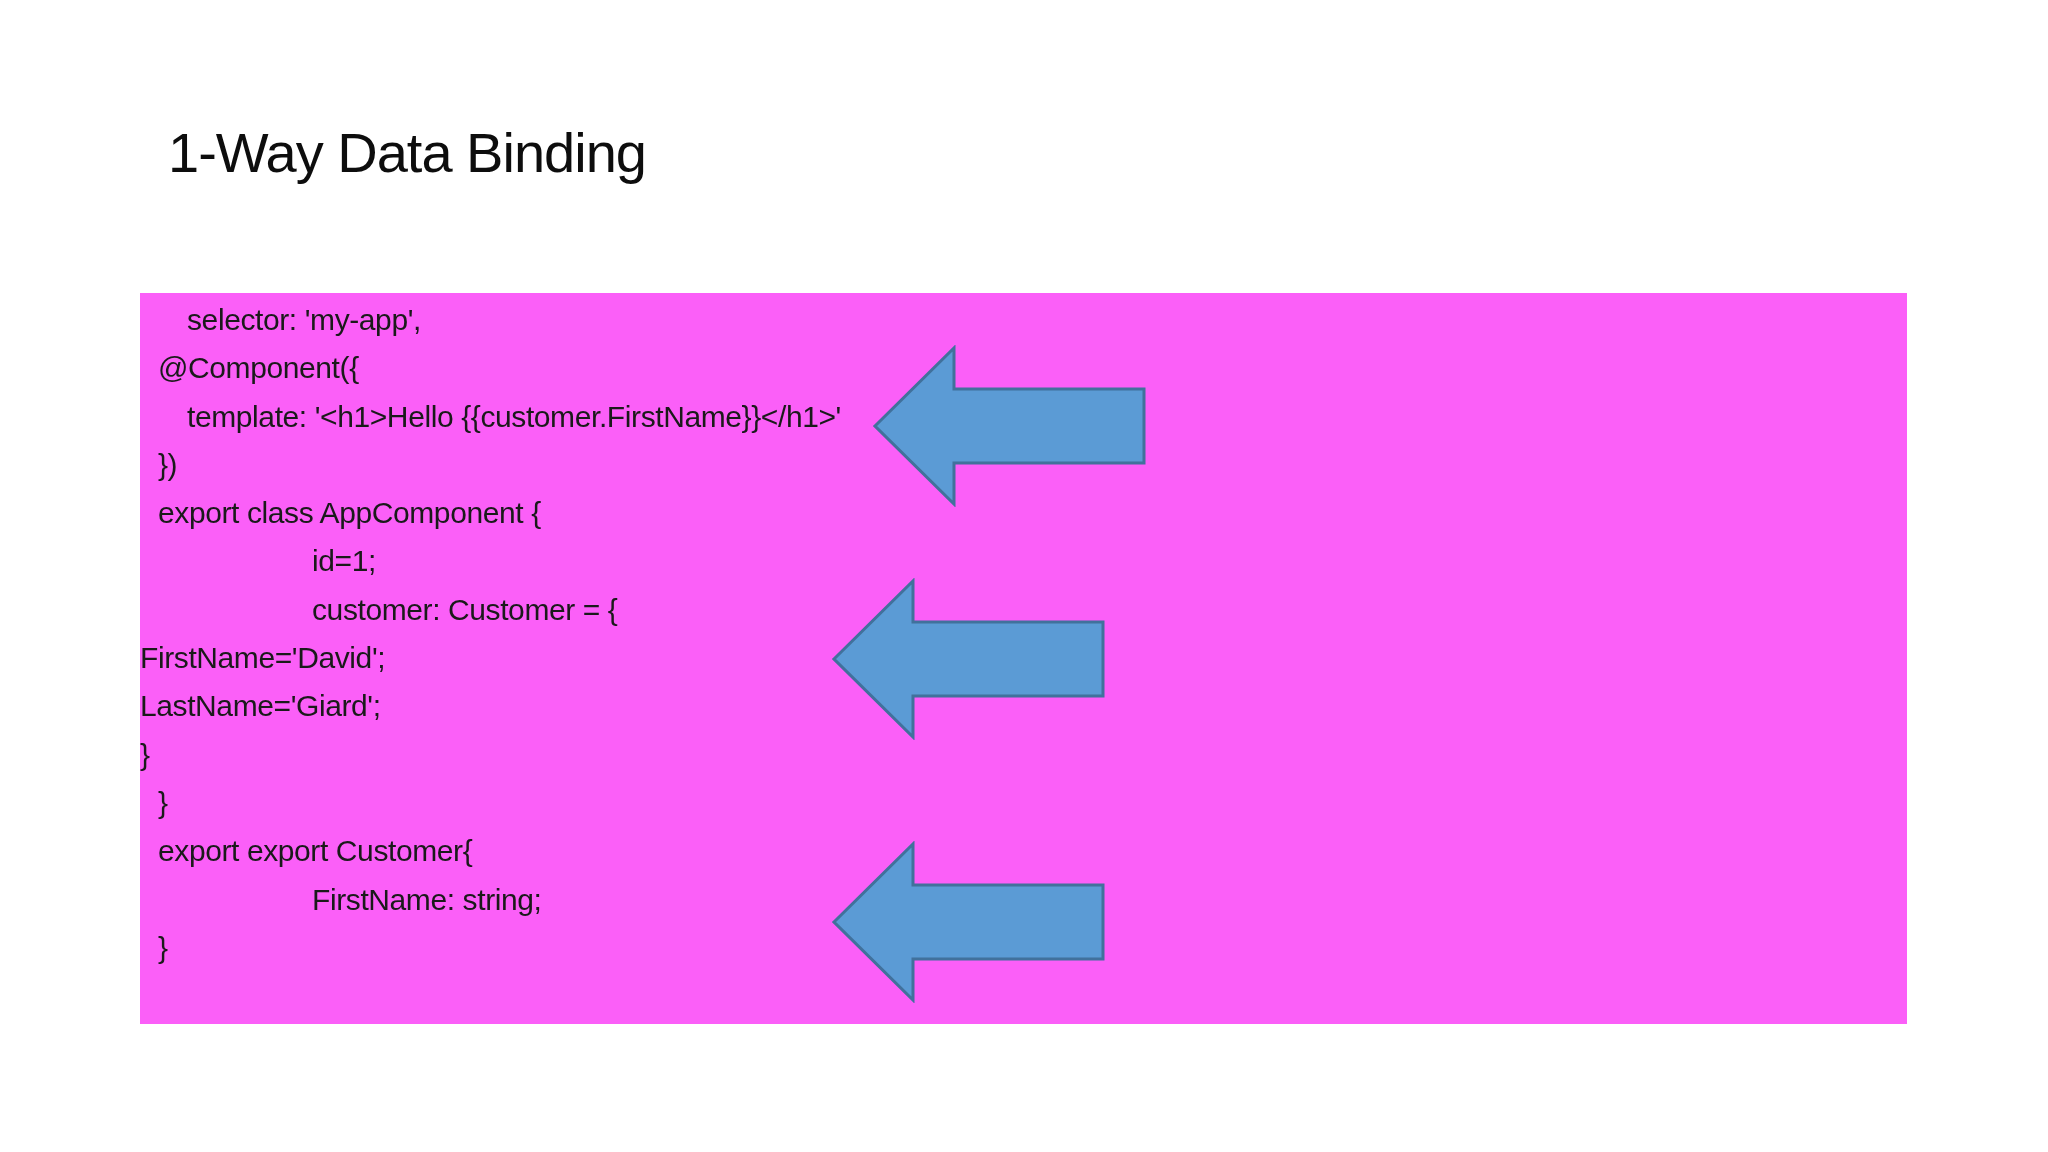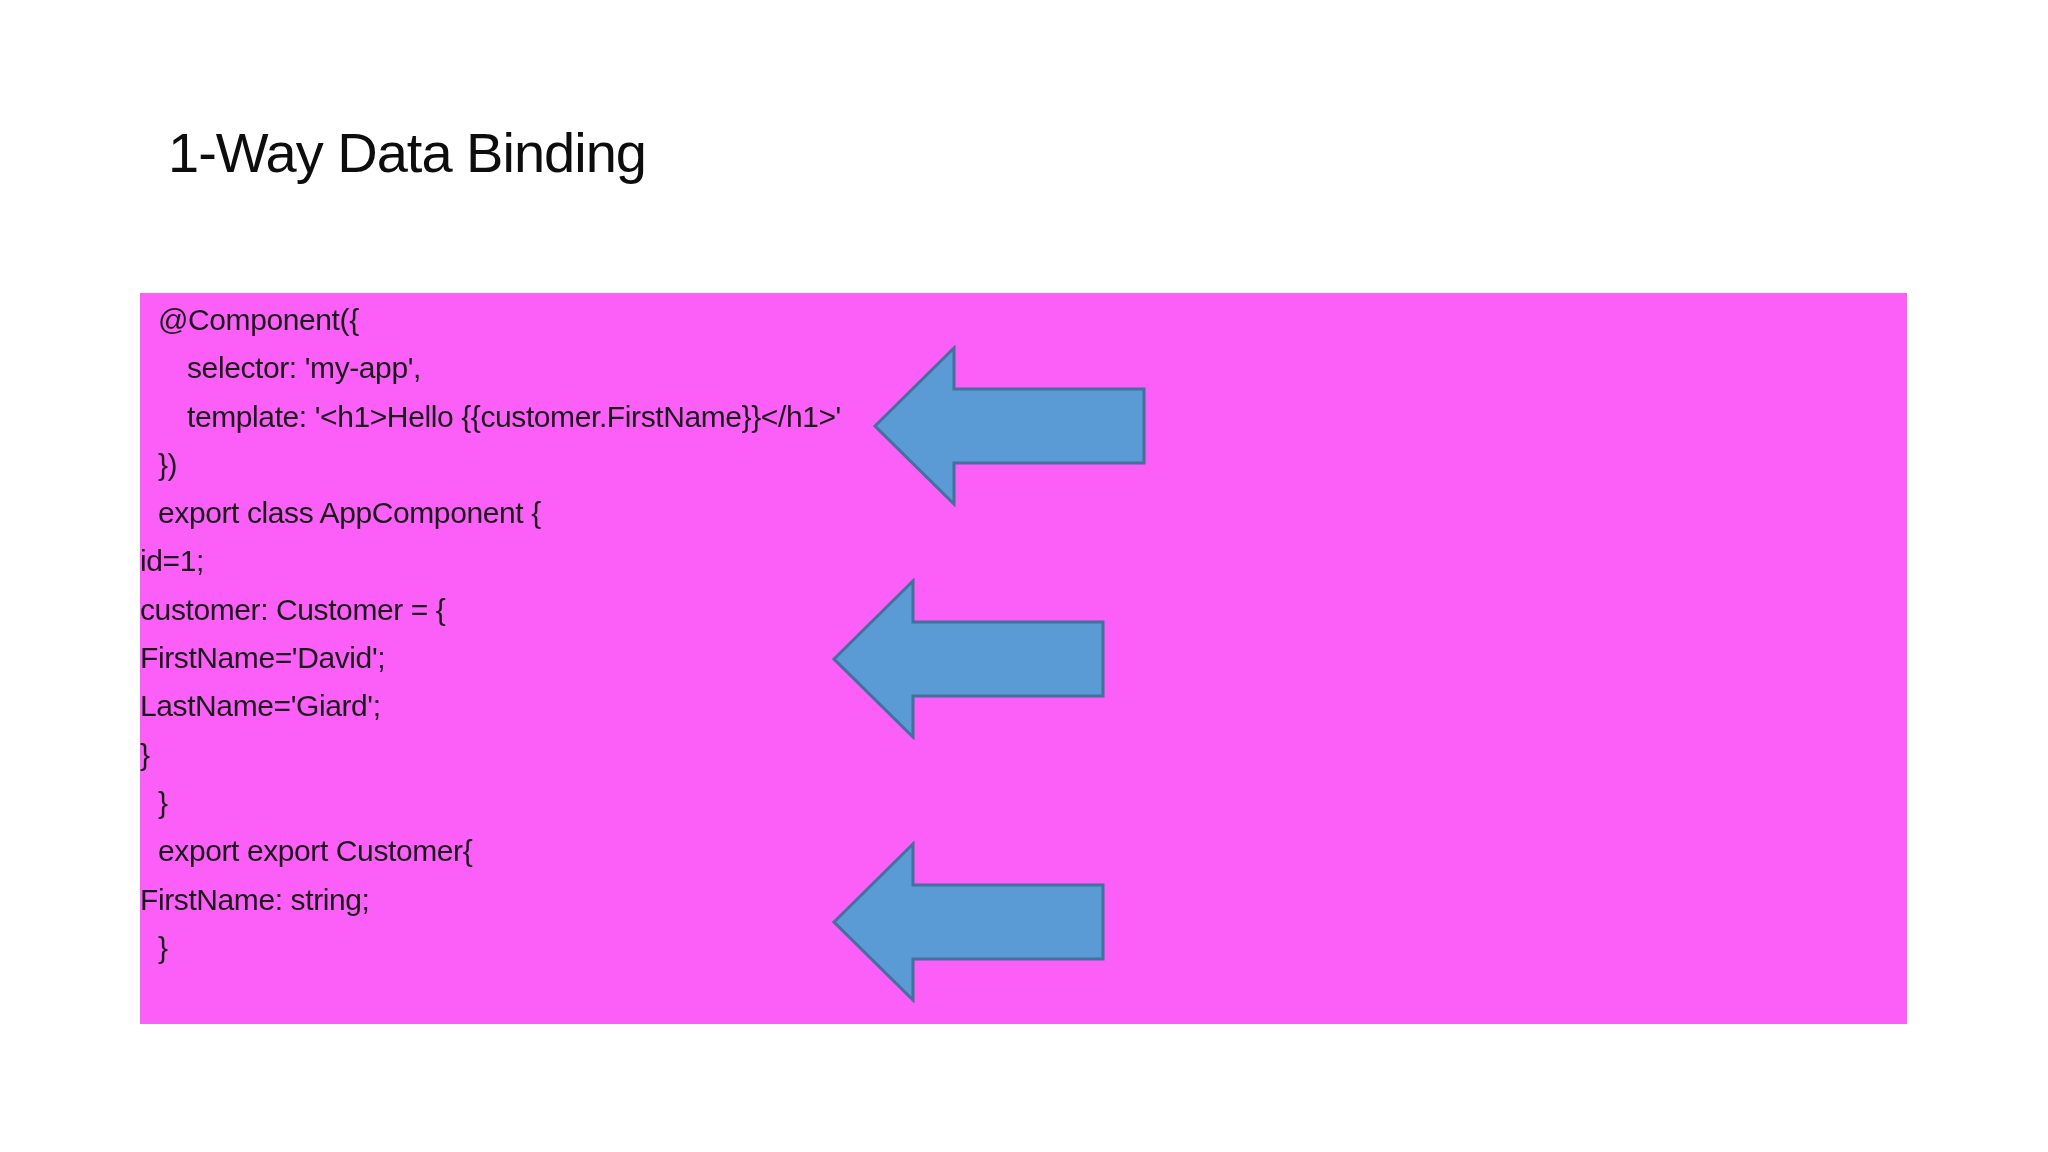--- a/index.html
+++ b/index.html
@@ -43,21 +43,21 @@
   }
   .code-line {
     font-size: 30px;
     line-height: 48.3px;
     letter-spacing: -0.4px;
     color: var(--code-text, #1a1a1a);
     white-space: pre;
   }
   .indent-0 { padding-left: 18px; }
   .indent-1 { padding-left: 47px; }
-  .indent-2 { }
+  .indent-2 { padding-left: 172px; }
   .indent-3 { }
   .arrow {
     position: absolute;
     display: block;
   }
   .arrow polygon {
     fill: var(--arrow-fill, #5B9BD5);
     stroke: var(--arrow-border, #41719C);
     stroke-width: 3;
     stroke-linejoin: miter;
@@ -68,22 +68,22 @@
 </style>
 </head>
 <body>
 
 <div class="slide">
 
   <h1 class="title">1-Way Data Binding</h1>
 
   <div class="code-box">
     <div>
+        <div class="code-line indent-1">selector: 'my-app',</div>
         <div class="code-line indent-0">@Component({</div>
-        <div class="code-line indent-1">selector: 'my-app',</div>
         <div class="code-line indent-1">template: '&lt;h1&gt;Hello {{customer.FirstName}}&lt;/h1&gt;'</div>
         <div class="code-line indent-0">})</div>
         <div class="code-line indent-0">export class AppComponent {</div>
         <div class="code-line indent-2">id=1;</div>
         <div class="code-line indent-2">customer: Customer = {</div>
         <div class="code-line indent-3">FirstName='David';</div>
         <div class="code-line indent-3">LastName='Giard';</div>
         <div class="code-line indent-3">}</div>
         <div class="code-line indent-0">}</div>
         <div class="code-line indent-0">export export Customer{</div>

